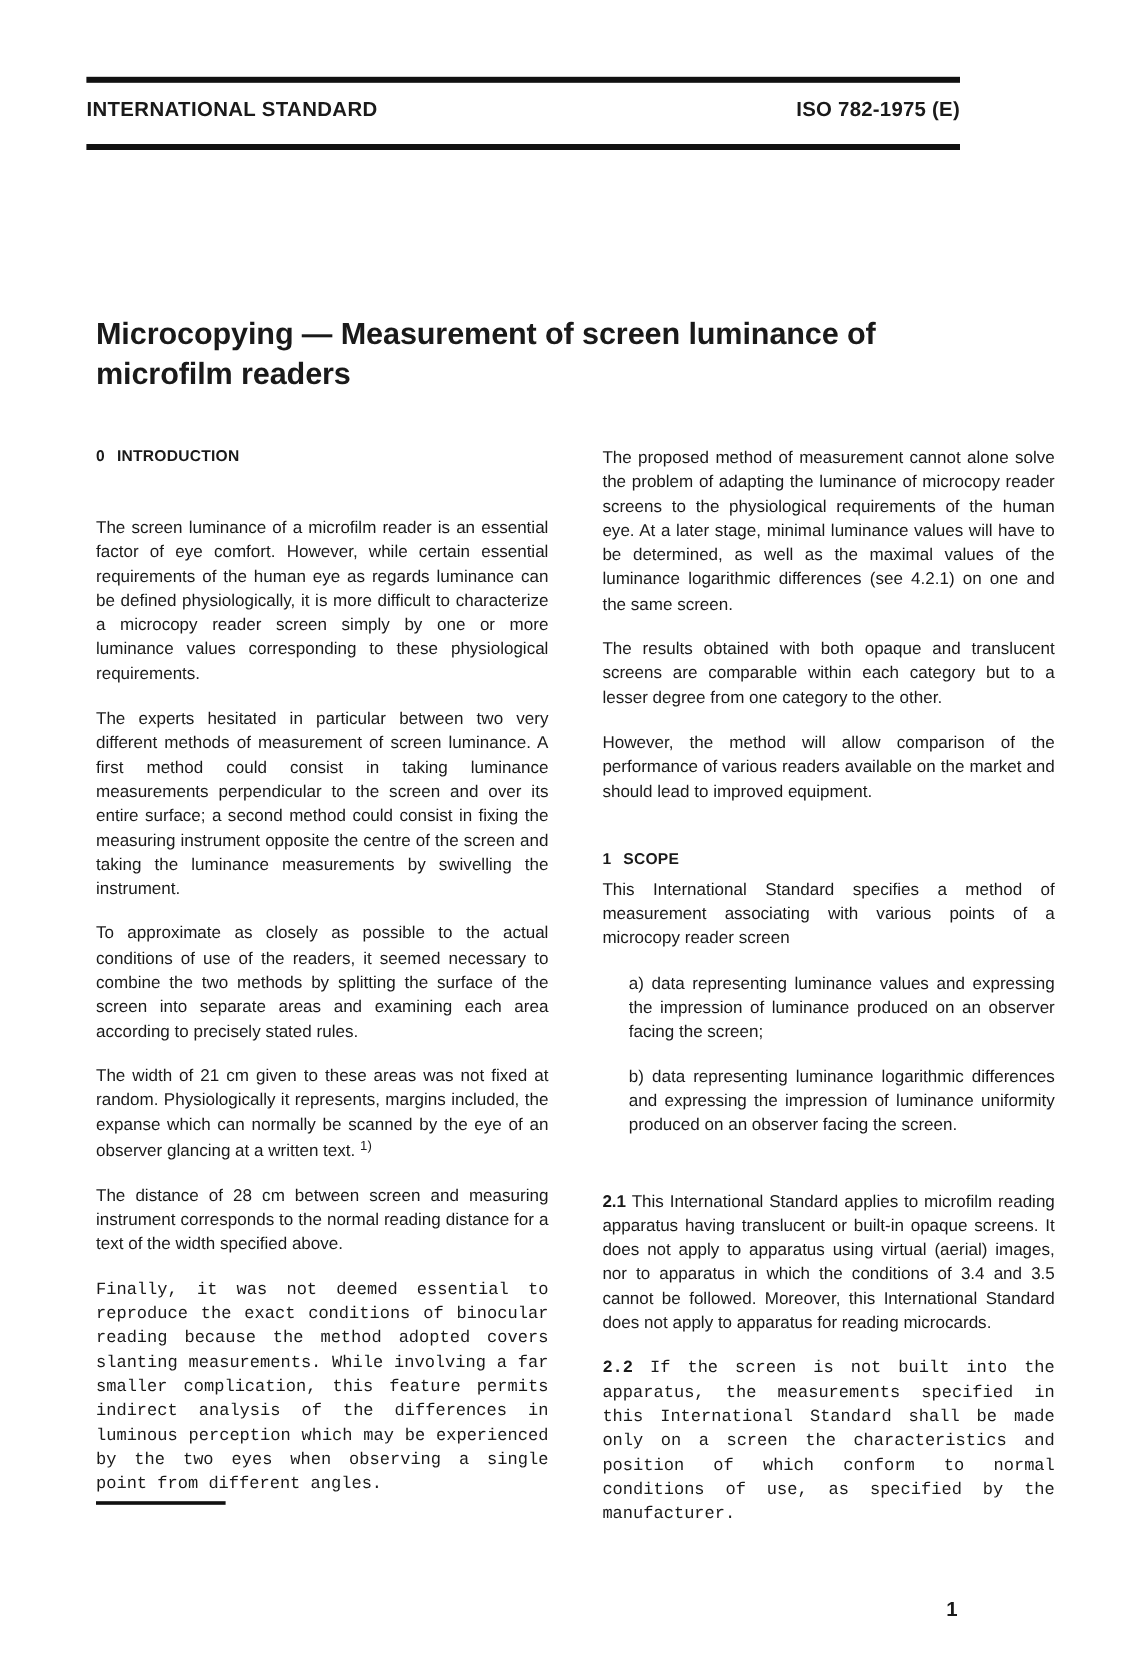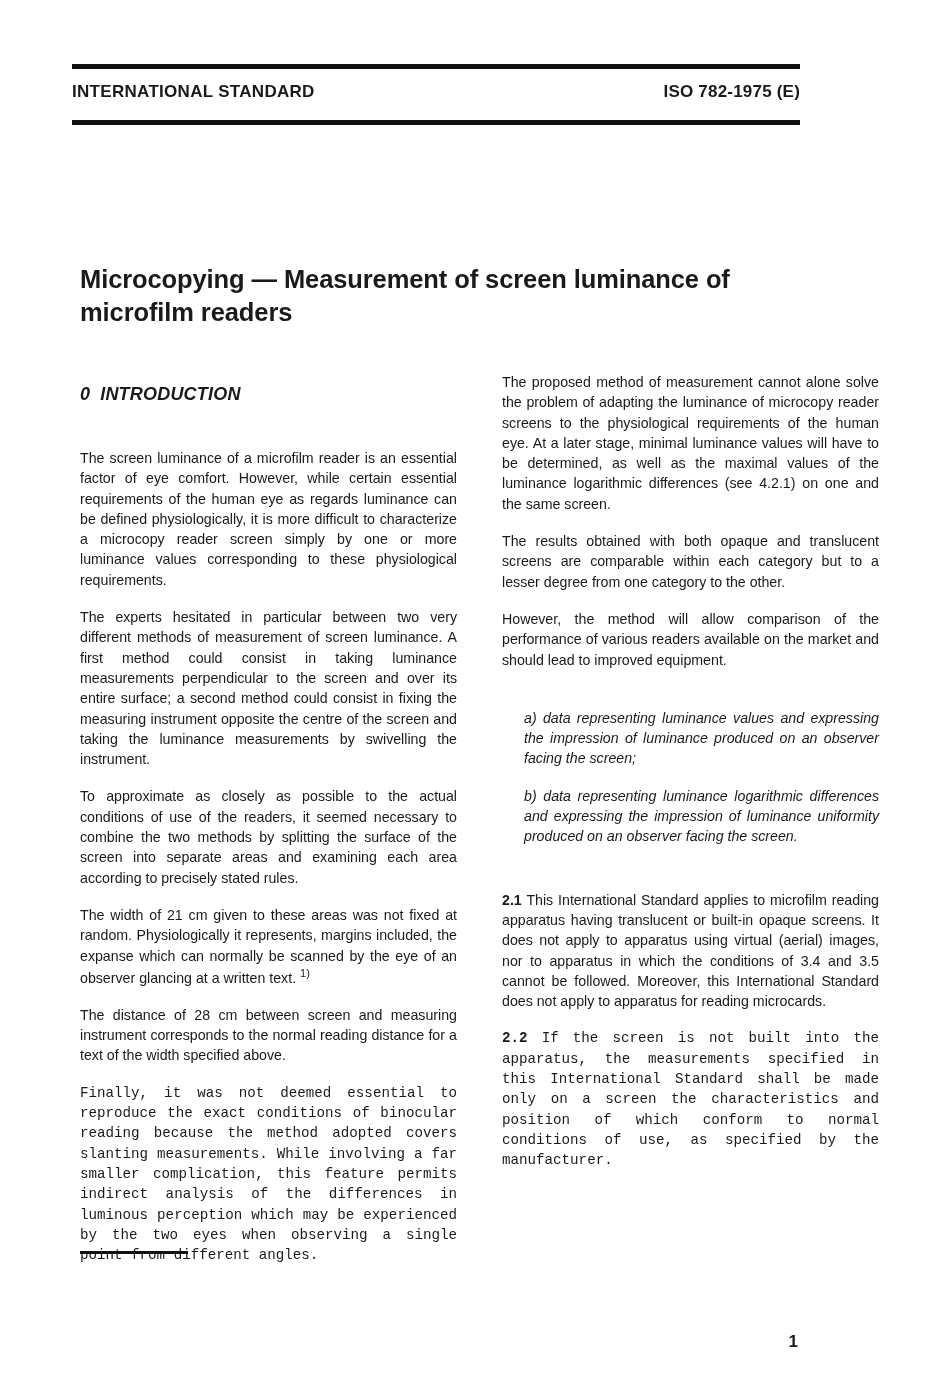--- a/index.html
+++ b/index.html
@@ -78,45 +78,43 @@
     top: 372px;
     width: 800px;
     display: flex;
     gap: 45px;
   }
   .col {
     width: 377px;
   }
 
   h2.sec {
-    font-size: 18px;
-    font-weight: bold;
-    margin: 12px 0 9px 0;
+    font-size: 13px;
+    font-weight: bold;
+    margin: 0 0 9px 0;
     letter-spacing: 0.2px;
-    font-style: italic;
   }
   h2.sec .num { margin-right: 10px; }
 
   p.body {
     font-size: 14.2px;
     line-height: 1.43;
     margin: 0 0 17px 0;
     text-align: justify;
     text-justify: inter-word;
     hyphens: none;
   }
   p.body:last-child { margin-bottom: 0; font-family: Liberation Mono, monospace; }
 
   p.item {
     font-size: 14.2px;
     line-height: 1.43;
     margin: 0 0 17px 0;
     padding-left: 22px;
     text-align: justify;
-    font-style: italic;
   }
 
   .gap-intro { height: 34px; }
   .gap-sec   { height: 21px; }
   .gap-sec2  { height: 26px; }
 
   .sup { font-size: 11px; vertical-align: super; }
   .bld { font-weight: bold; }
 
   
@@ -185,21 +183,25 @@
     </div>
 
     <div class="col">
 
       <p class="body">The proposed method of measurement cannot alone solve the problem of adapting the luminance of microcopy reader screens to the physiological requirements of the human eye. At a later stage, minimal luminance values will have to be determined, as well as the maximal values of the luminance logarithmic differences (see 4.2.1) on one and the same screen.</p>
       <p class="body">The results obtained with both opaque and translucent screens are comparable within each category but to a lesser degree from one category to the other.</p>
       <p class="body">However, the method will allow comparison of the performance of various readers available on the market and should lead to improved equipment.</p>
 
       <div class="gap-sec"></div>
 
-
+      <h2 class="sec">
+        <span class="num">1</span><span>SCOPE</span>
+      </h2>
+
+      <p class="body">This International Standard specifies a method of measurement associating with various points of a microcopy reader screen</p>
       <p class="item">a)  data representing luminance values and expressing the impression of luminance produced on an observer facing the screen;</p>
       <p class="item">b)  data representing luminance logarithmic differences and expressing the impression of luminance uniformity produced on an observer facing the screen.</p>
 
       <div class="gap-sec2"></div>
 
 
       <p class="body"><span class="bld">2.1</span> <span>This International Standard applies to microfilm reading apparatus having translucent or built-in opaque screens. It does not apply to apparatus using virtual (aerial) images, nor to apparatus in which the conditions of 3.4 and 3.5 cannot be followed. Moreover, this International Standard does not apply to apparatus for reading microcards.</span></p>
 
       <p class="body"><span class="bld">2.2</span> <span>If the screen is not built into the apparatus, the measurements specified in this International Standard shall be made only on a screen the characteristics and position of which conform to normal conditions of use, as specified by the manufacturer.</span></p>
 

